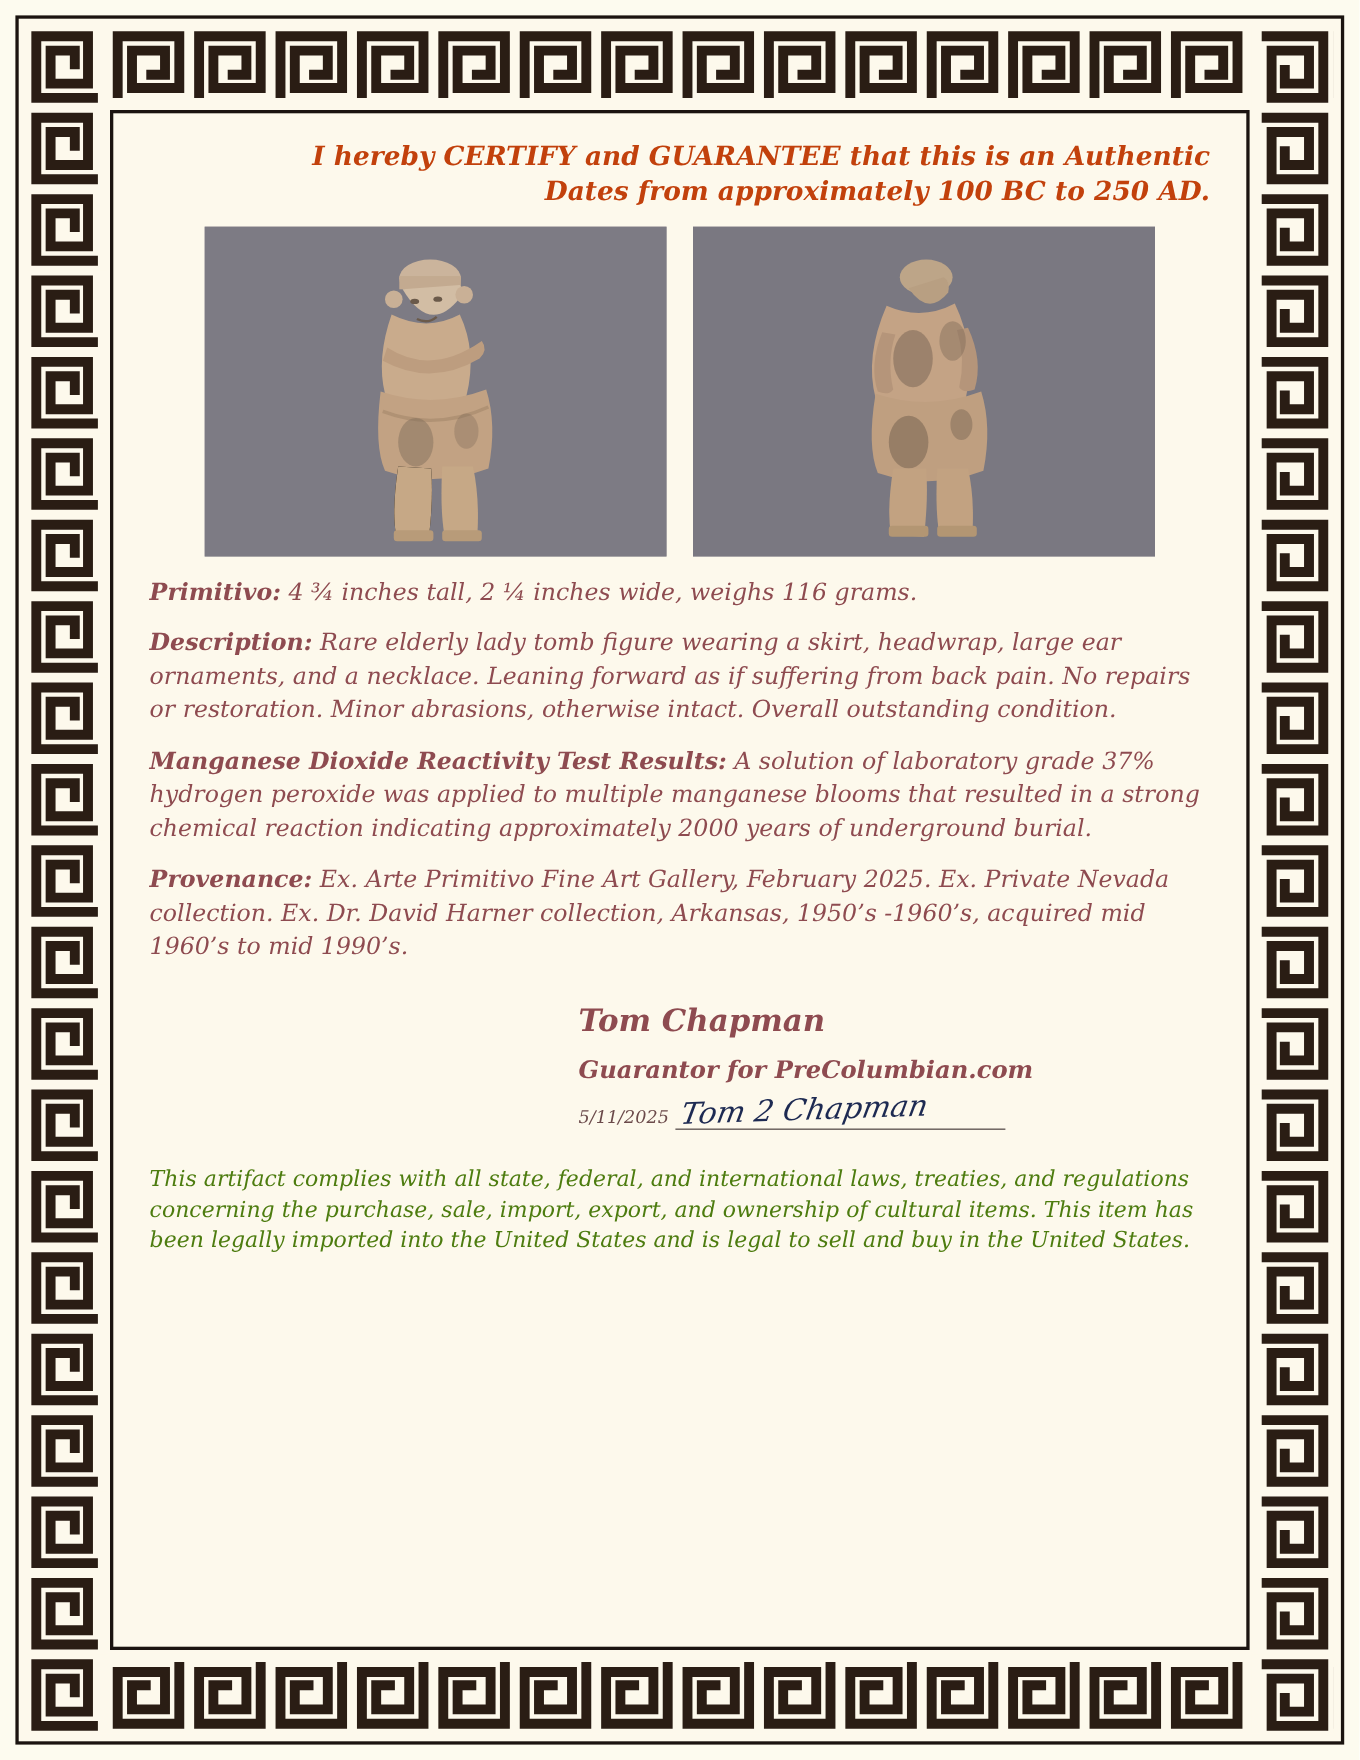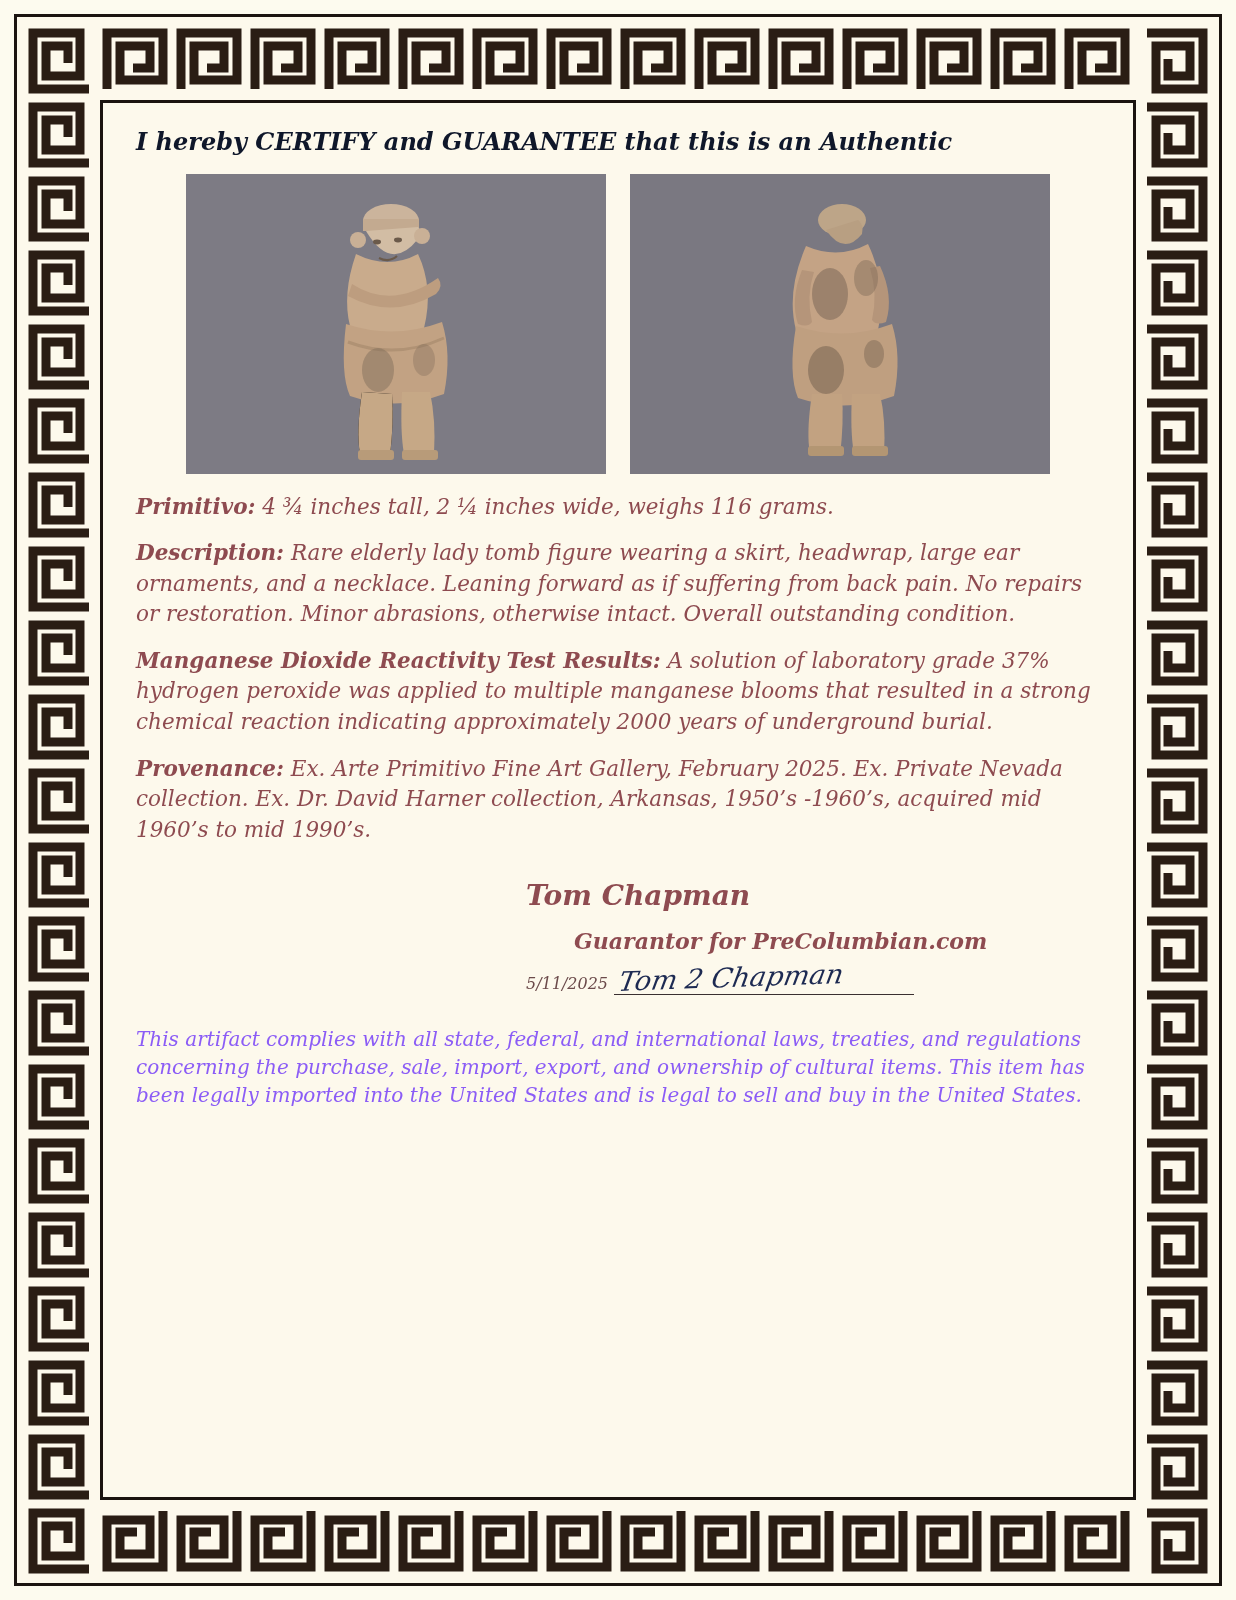--- a/index.html
+++ b/index.html
@@ -89,26 +89,26 @@
     font-size: 38px;
     font-style: italic;
     font-weight: bold;
     color: #9c4f55;
     letter-spacing: 0.2px;
     margin: 6px 0 18px 0;
     font-family: "DejaVu Serif", serif;
   }
 
   .certify {
-    text-align: left;
+    text-align: right;
     font-size: 24px;
     font-style: italic;
     font-weight: bold;
     line-height: 1.33;
-    color: #0f172a;
+    color: #c2410c;
     margin-bottom: 16px;
   }
   .certify div { white-space: nowrap; }
 
   .photos {
     display: flex;
     justify-content: center;
     gap: 24px;
     margin: 6px 0 18px 0;
   }
@@ -146,21 +146,20 @@
     font-weight: bold;
     color: #8e4b50;
     margin-bottom: 16px;
   }
   .sig-role {
     font-size: 22px;
     font-style: italic;
     font-weight: bold;
     color: #8e4b50;
     margin-bottom: 6px;
-    margin-left: 48px;
   }
   .sig-line {
     display: flex;
     align-items: flex-end;
     gap: 6px;
   }
   .sig-date {
     font-size: 16px;
     font-style: italic;
     color: #6b4a4a;
@@ -182,21 +181,21 @@
     color: #1d2a52;
     transform: skewX(-12deg) rotate(-2deg);
     white-space: nowrap;
   }
 
   .legal {
     margin-top: 30px;
     font-size: 20px;
     font-style: italic;
     line-height: 1.4;
-    color: #8b5cf6;
+    color: #4d7c0f;
   }
 </style>
 </head>
 <body>
 
 <div class="page">
 
   <div class="outer-frame"></div>
 
   <div class="meander top">
@@ -824,20 +823,21 @@
       </div>
   </div>
 
   <div class="inner-line"></div>
 
   <div class="content">
 
 
     <div class="certify">
       <div>I hereby CERTIFY and GUARANTEE that this is an Authentic</div>
+      <div>Dates from approximately 100 BC to 250 AD.</div>
     </div>
 
     <div class="photos">
       <div class="photo">
         <svg class="figure-wrap" viewBox="0 0 420 300" preserveAspectRatio="xMidYMid meet">
           <rect x="0" y="0" width="420" height="300" fill="#7d7b84"></rect>
           <g>
 
             <ellipse cx="205" cy="47" rx="28" ry="17" fill="#cbb49c"></ellipse>
             <rect x="177" y="45" width="56" height="12" fill="#c3aa90"></rect>

